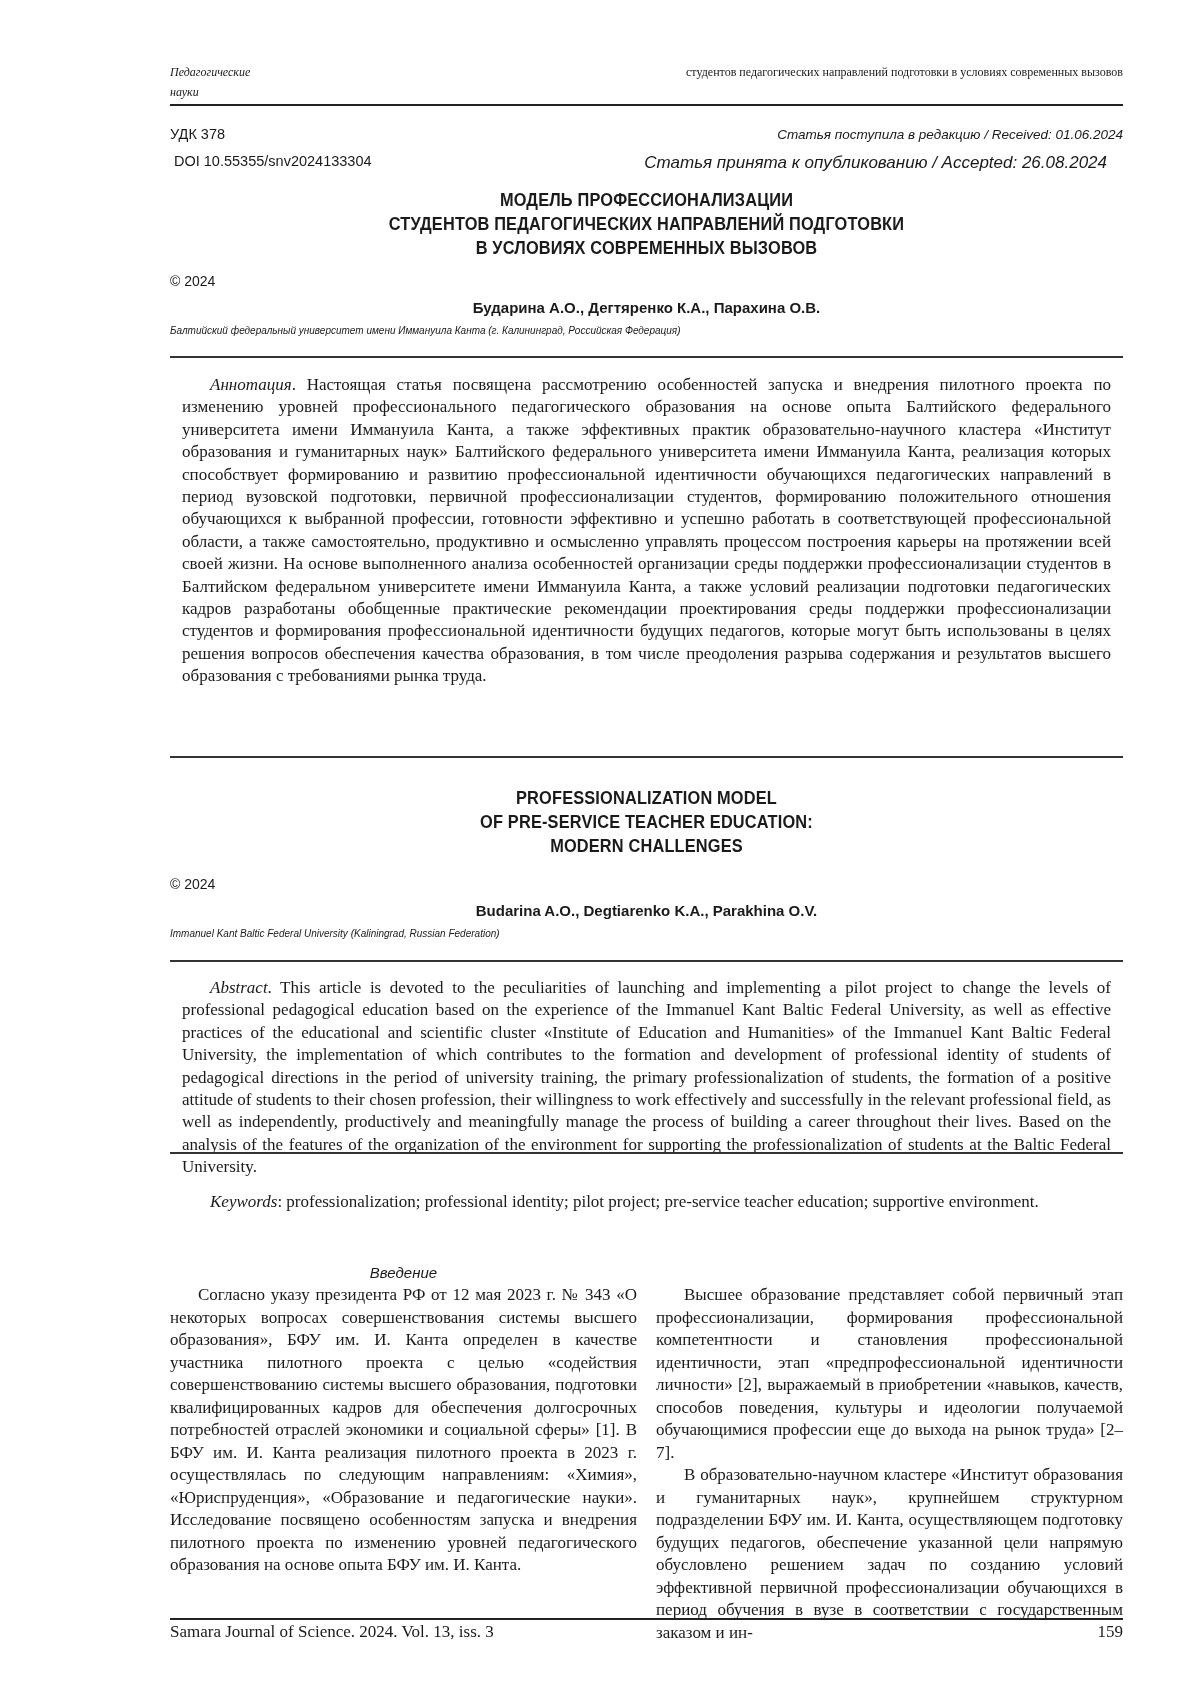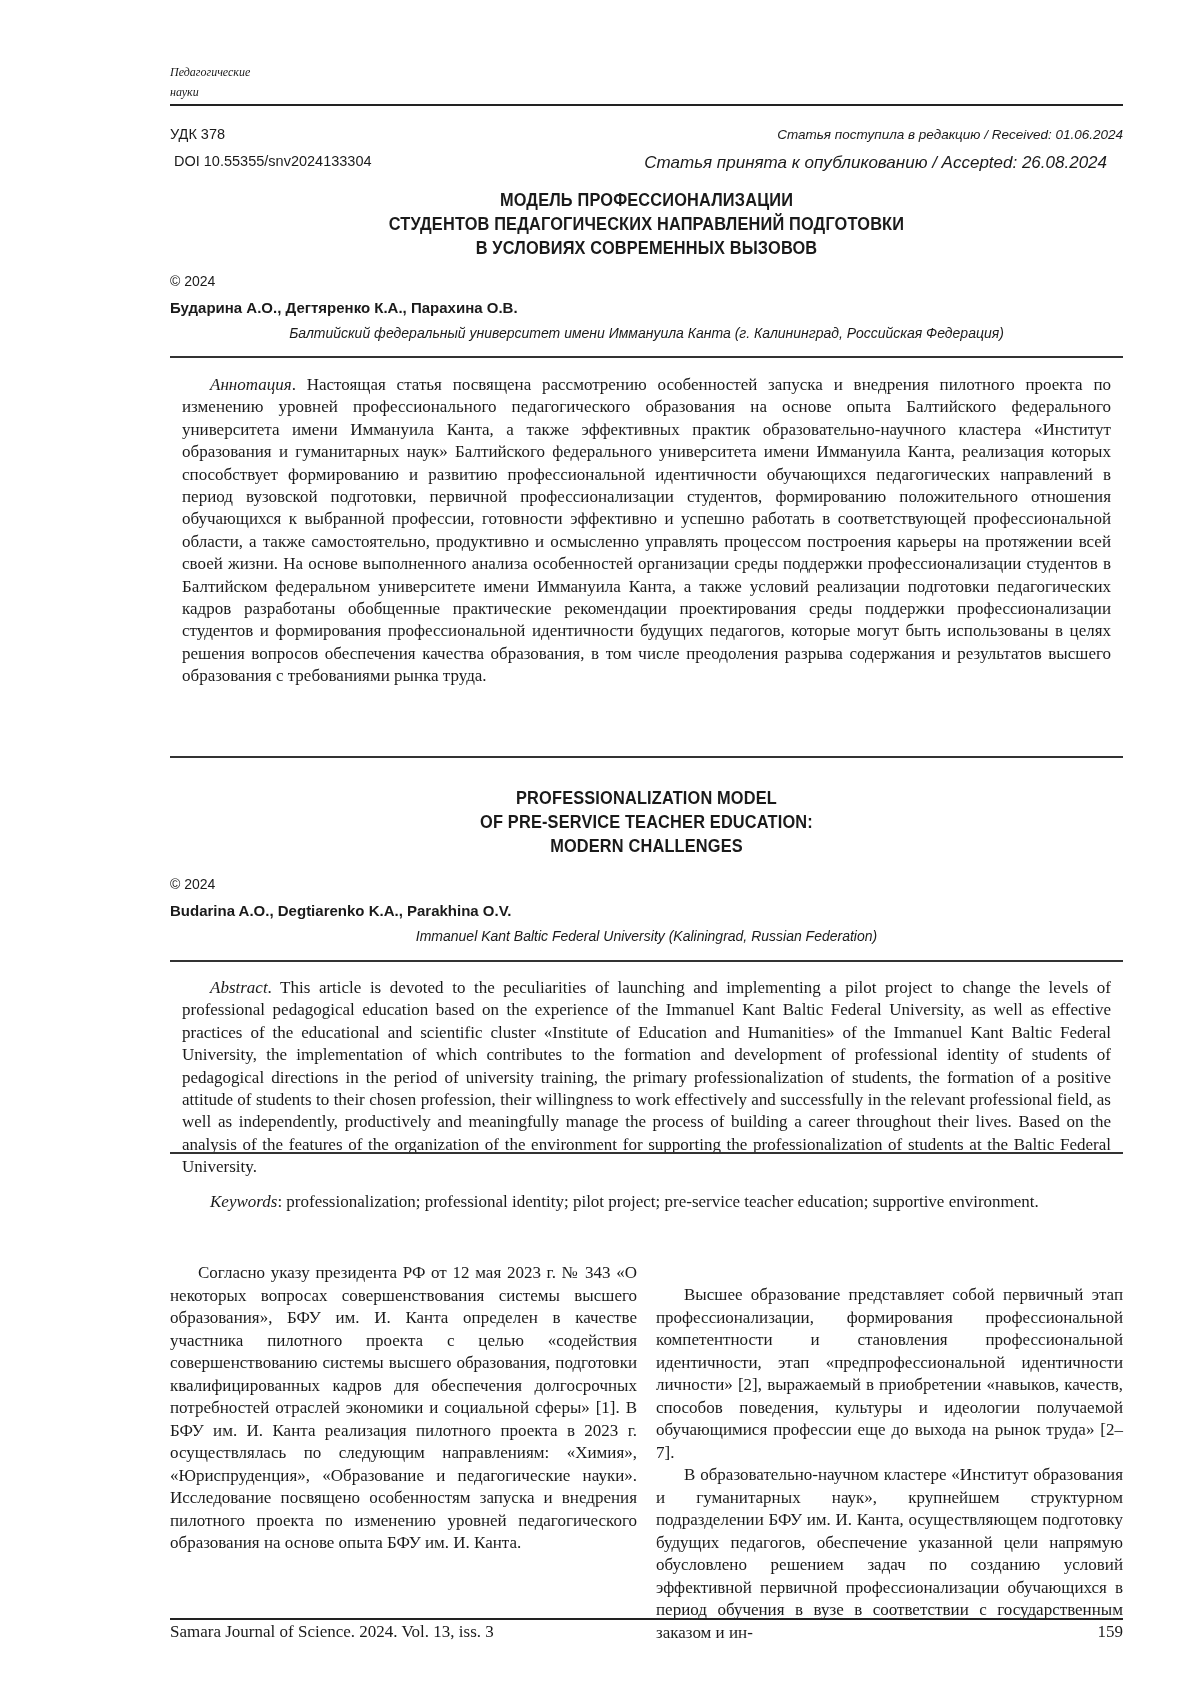--- a/index.html
+++ b/index.html
@@ -12,22 +12,22 @@
   .run-head .right { position: absolute; right: 0; top: 0; text-align: right; }
 
   .meta { position: absolute; font-family: "Liberation Sans", sans-serif; font-size: 14.5px; }
   .meta.udk { left: 0; top: 126px; }
   .meta.doi { left: 4px; top: 153px; }
   .meta.rec { right: 0; top: 127px; font-style: italic; font-size: 13.5px; }
   .meta.acc { right: 16px; top: 153px; font-style: italic; font-size: 17px; }
 
   .title { position: absolute; left: 0; width: 953px; text-align: center; font-family: "Liberation Sans", sans-serif; font-weight: bold; font-size: 19px; line-height: 24px; transform: scaleX(0.86); transform-origin: center; letter-spacing: 0.2px; }
   .copy { position: absolute; left: 0; font-family: "Liberation Sans", sans-serif; font-size: 14px; }
-  .authors { position: absolute; left: 0; width: 953px; font-family: "Liberation Sans", sans-serif; font-weight: bold; font-size: 15px; }
-  .affil { position: absolute; left: 0; width: 953px; text-align: center; font-family: "Liberation Sans", sans-serif; font-style: italic; font-size: 14px; }
+  .authors { position: absolute; left: 0; width: 953px; text-align: center; font-family: "Liberation Sans", sans-serif; font-weight: bold; font-size: 15px; }
+  .affil { position: absolute; left: 0; width: 953px; text-align: left; font-family: "Liberation Sans", sans-serif; font-style: italic; font-size: 10px; }
 
   .rule { position: absolute; left: 0; width: 953px; height: 0; border-top: 2px solid #333; }
 
   .abstract { position: absolute; left: 0; width: 953px; font-family: "Liberation Serif", serif; font-size: 17px; line-height: 22.4px; text-align: justify; }
   .abstract p { margin: 12px; text-indent: 28px; }
   .abstract .lbl { font-style: italic; }
   .abstract .kw { font-size: 16px; }
 
   .col { position: absolute; width: 467px; font-family: "Liberation Serif", serif; font-size: 17px; line-height: 22.5px; text-align: justify; hyphens: manual; }
   .col p { margin: 0; text-indent: 28px; }
@@ -44,20 +44,21 @@
 <body>
 
 <div class="page">
 
   <div class="run-head">
     <div class="left">
       <div>Педагогические</div>
       <div>науки</div>
     </div>
     <div class="right">
+      <div>студентов педагогических направлений подготовки в условиях современных вызовов</div>
     </div>
   </div>
 
   <div class="meta udk">УДК 378</div>
   <div class="meta doi">DOI 10.55355/snv2024133304</div>
   <div class="meta rec">Статья поступила в редакцию / Received: 01.06.2024</div>
   <div class="meta acc">Статья принята к опубликованию / Accepted: 26.08.2024</div>
 
   <div class="title" style="top:188px;">
     <div>МОДЕЛЬ ПРОФЕССИОНАЛИЗАЦИИ</div>
@@ -84,20 +85,21 @@
   <div class="affil" style="top:928px;">Immanuel Kant Baltic Federal University (Kaliningrad, Russian Federation)</div>
   <div class="rule" style="top:960px;"></div>
 
   <div class="abstract" style="top:965px;">
     <p><span class="lbl">Abstract</span><span>. This article is devoted to the peculiarities of launching and implementing a pilot project to change the levels of professional pedagogical education based on the experience of the Immanuel Kant Baltic Federal University, as well as effective practices of the educational and scientific cluster «Institute of Education and Humanities» of the Immanuel Kant Baltic Federal University, the implementation of which contributes to the formation and development of professional identity of students of pedagogical directions in the period of university training, the primary professionalization of students, the formation of a positive attitude of students to their chosen profession, their willingness to work effectively and successfully in the relevant professional field, as well as independently, productively and meaningfully manage the process of building a career throughout their lives. Based on the analysis of the features of the organization of the environment for supporting the professionalization of students at the Baltic Federal University.</span></p>
     <p><span class="lbl">Keywords</span><span>: professionalization; professional identity; pilot project; pre-service teacher education; supportive environment.</span></p>
   </div>
   <div class="rule" style="top:1152px;"></div>
 
   <div class="col left">
+    <p class="heading">Введение</p>
     <p>Согласно указу президента РФ от 12 мая 2023 г. № 343 «О некоторых вопросах совершенствования системы высшего образования», БФУ им. И. Канта определен в качестве участника пилотного проекта с целью «содействия совершенствованию системы высшего образования, подготовки квалифицированных кадров для обеспечения долгосрочных потребностей отраслей экономики и социальной сферы» [1]. В БФУ им. И. Канта реализация пилотного проекта в 2023 г. осуществлялась по следующим направлениям: «Химия», «Юриспруденция», «Образование и педагогические науки». Исследование посвящено особенностям запуска и внедрения пилотного проекта по изменению уровней педагогического образования на основе опыта БФУ им. И. Канта.</p>
   </div>
   <div class="col right">
     <p>Высшее образование представляет собой первичный этап профессионализации, формирования профессиональной компетентности и становления профессиональной идентичности, этап «предпрофессиональной идентичности личности» [2], выражаемый в приобретении «навыков, качеств, способов поведения, культуры и идеологии получаемой обучающимися профессии еще до выхода на рынок труда» [2–7].</p>
     <p>В образовательно-научном кластере «Институт образования и гуманитарных наук», крупнейшем структурном подразделении БФУ им. И. Канта, осуществляющем подготовку будущих педагогов, обеспечение указанной цели напрямую обусловлено решением задач по созданию условий эффективной первичной профессионализации обучающихся в период обучения в вузе в соответствии с государственным заказом и ин-</p>
   </div>
 
   <div class="foot-rule"></div>
   <div class="footer">
     <span class="journal">Samara Journal of Science. 2024. Vol. 13, iss. 3</span>

